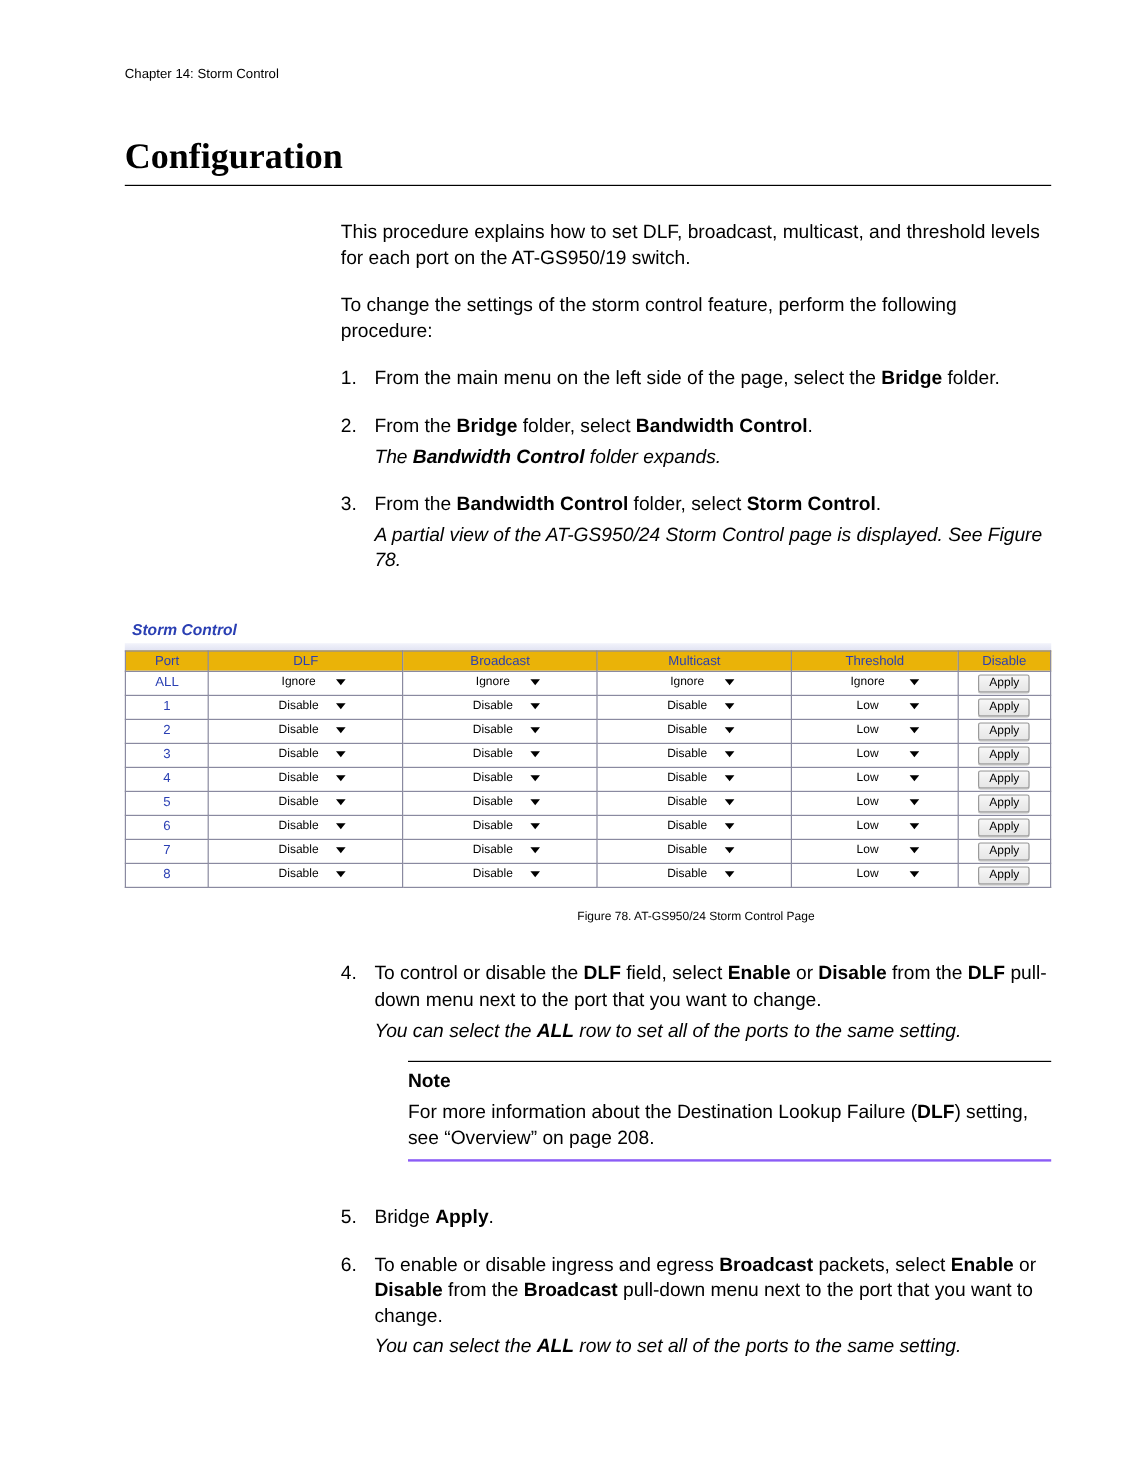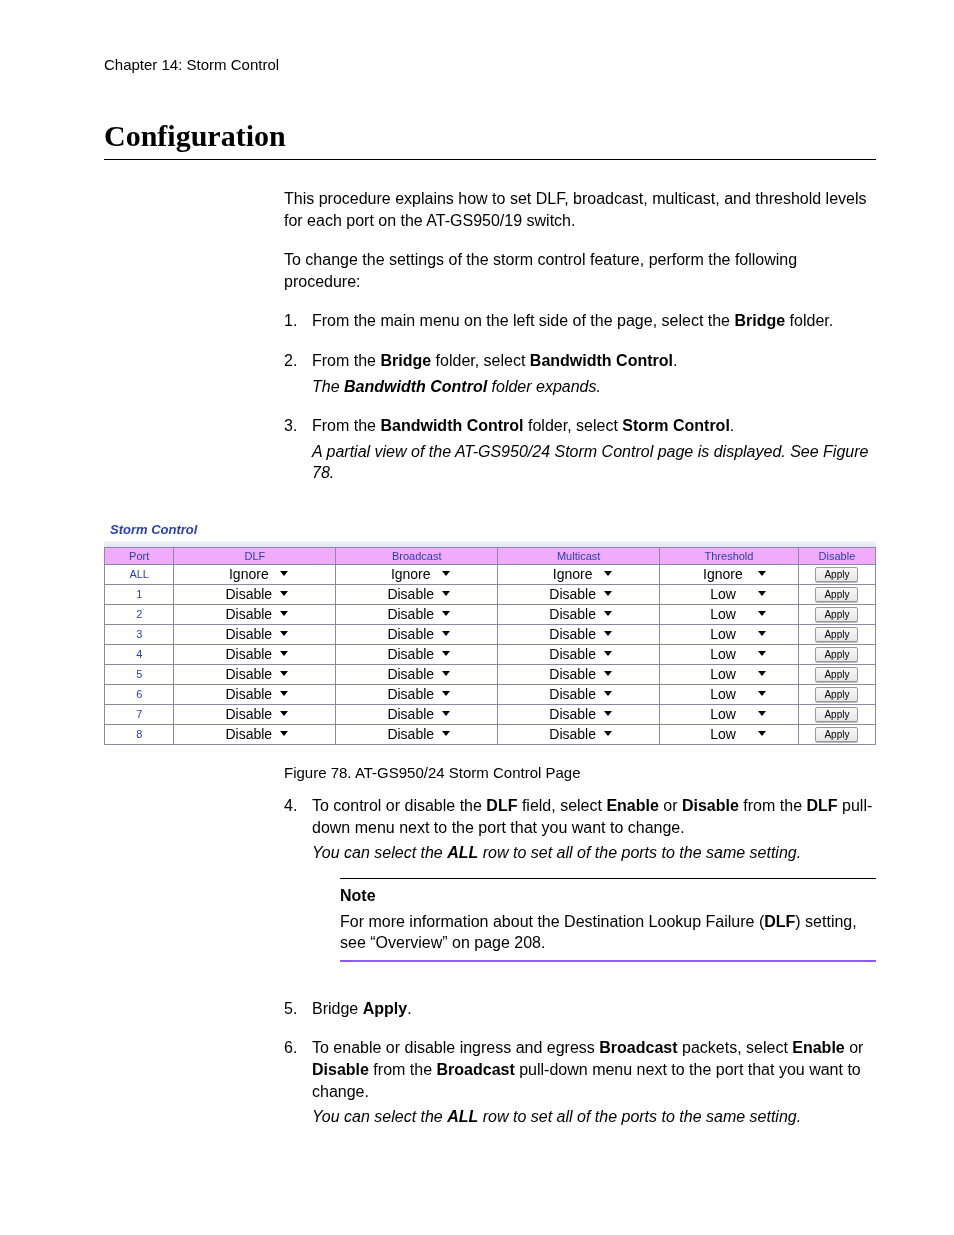--- a/index.html
+++ b/index.html
@@ -8,21 +8,21 @@
     background: #fff;
     font-family: Arial, Helvetica, sans-serif;
     color: #000;
     width: 954px;
   }
   .page {
     padding: 56px 78px 50px 104px;
     box-sizing: border-box;
   }
   .chapter-head {
-    font-size: 15px;
+    font-size: 11px;
     margin-bottom: 46px;
   }
   h1.title {
     font-family: "Times New Roman", Times, serif;
     font-weight: bold;
     font-size: 30px;
     margin: 5px 0 6px 0;
   }
   .rule {
     border: none;
@@ -71,31 +71,31 @@
   }
   table.sc th, table.sc td {
     border: 1px solid #8a8aa0;
     padding: 2px 4px;
     text-align: center;
     background: #fff;
   }
   table.sc th {
     font-weight: normal;
     color: #2a3fb3;
-    background: #f0abfc;
+    background: #eab308;
   }
   table.sc td.portcell { color: #2a3fb3; }
   .dd {
     display: inline-flex;
     align-items: flex-start;
     justify-content: center;
     min-width: 54px;
     height: 14px;
     line-height: 14px;
-    font-size: 14px;
+    font-size: 10px;
     color: #000;
     position: relative;
     padding-right: 12px;
   }
   .dd .caret {
     position: absolute;
     right: 0;
     top: 4px;
     width: 0; height: 0;
     border-left: 4px solid transparent;
@@ -107,23 +107,23 @@
     display: inline-block;
     background: linear-gradient(#f7f7f7, #e6e6e6);
     border: 1px solid #9a9a9a;
     border-radius: 2px;
     font-size: 10px;
     padding: 1px 8px;
     color: #000;
     box-shadow: 0 1px 0 #bbb;
   }
   .fig-caption {
-    text-align: left;
-    font-size: 15px;
-    margin: 18px 0 12px 0;
+    text-align: center;
+    font-size: 10px;
+    margin: 18px 0 30px 0;
   }
 
   .notebox {
     margin: 14px 0 18px 28px;
     padding: 6px 0;
     border-top: 1px solid #000;
     border-bottom: 2px solid #8b5cf6;
   }
   .notebox .nhead {
     font-weight: bold;

